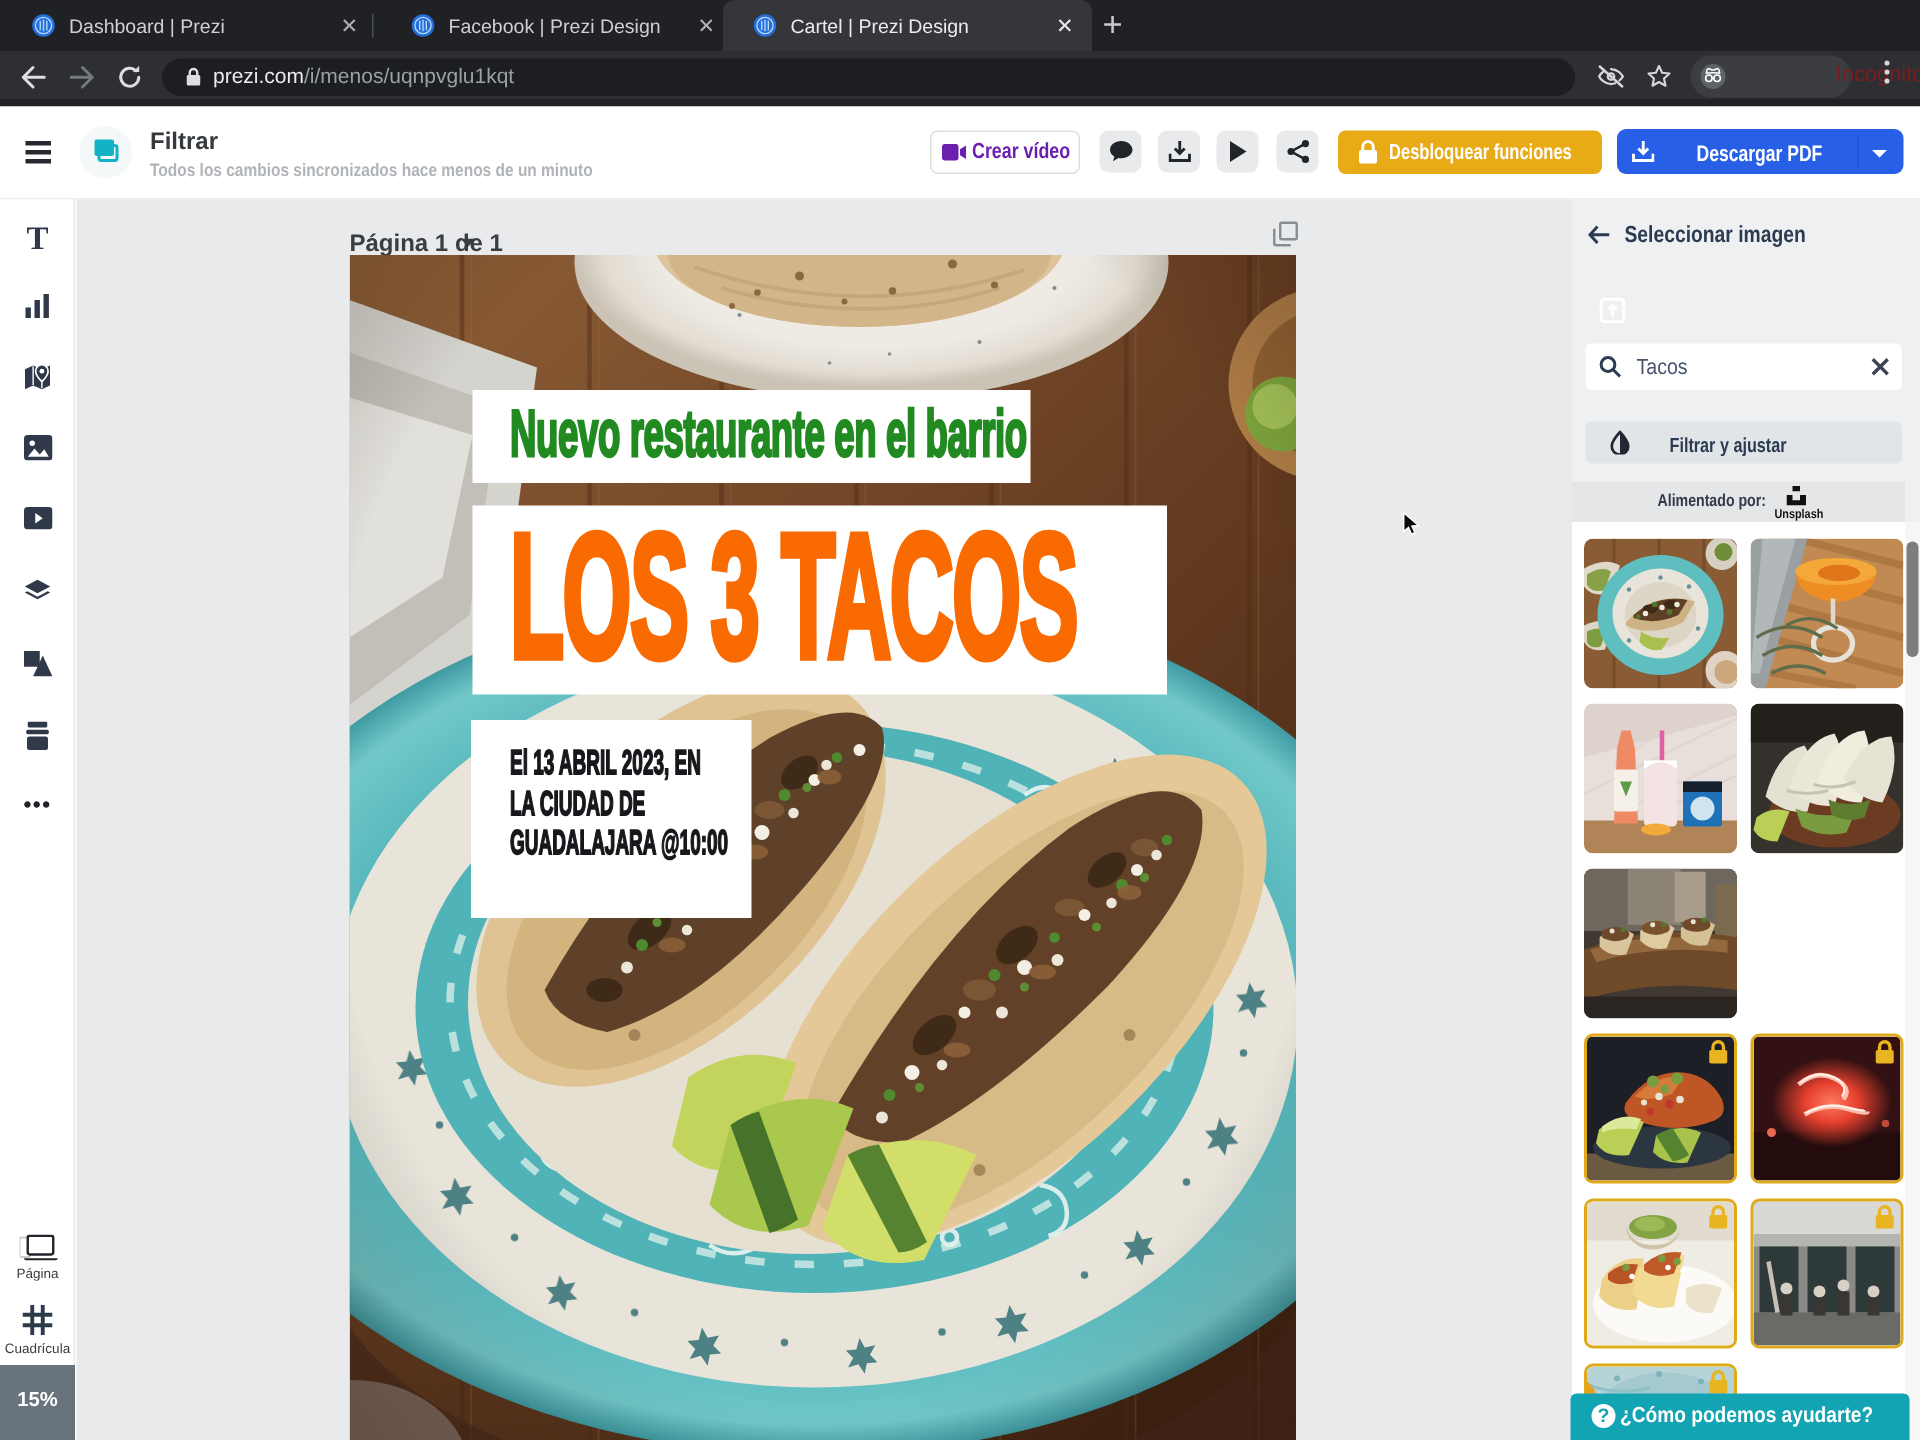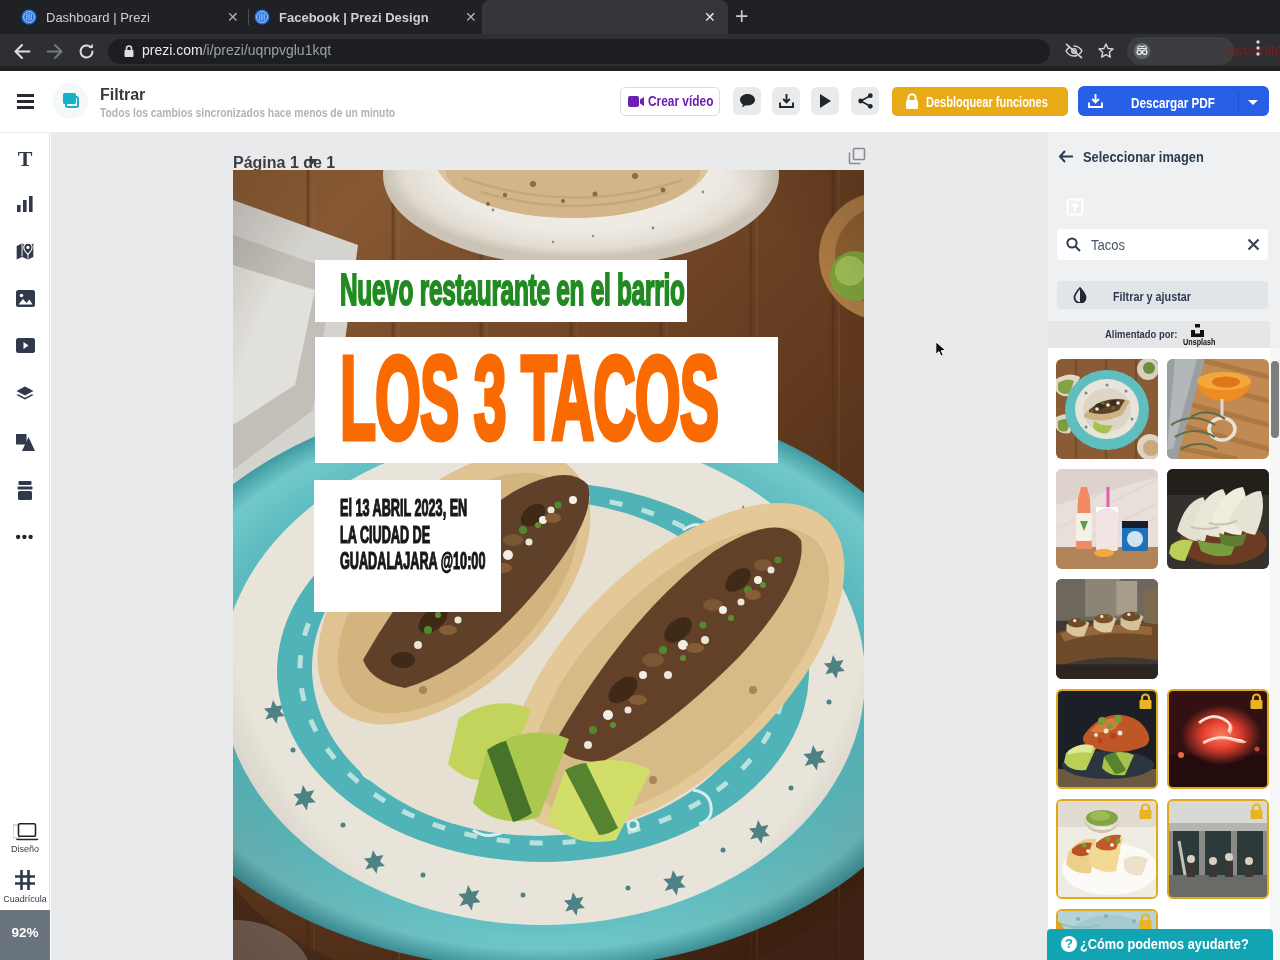--- a/index.html
+++ b/index.html
@@ -52,50 +52,58 @@
   <div class="tab" style="left:21px; width:210px;">
     <svg width="16" height="16" viewBox="0 0 16 16">
         <circle cx="8" cy="8" r="7.5" fill="#2270de"></circle>
         <circle cx="8" cy="8" r="5.4" fill="none" stroke="#bcd8f6" stroke-width="0.9"></circle>
         <path d="M5.8 4.8v6.4M8 4.2v7.6M10.2 4.8v6.4" stroke="#bcd8f6" stroke-width="0.9" fill="none"></path>
       </svg>
     <span class="ttl">Dashboard | Prezi</span>
   </div>
   <div class="tabx" style="position:absolute; left:227px; top:9px;">✕</div>
   <div class="tabdiv" style="left:248px;"></div>
-  <div class="tab" style="left:254px; width:190px;font-weight:bold;">
+  <div class="tab" style="left:274px; width:190px;">
     <svg width="16" height="16" viewBox="0 0 16 16">
         <circle cx="8" cy="8" r="7.5" fill="#2270de"></circle>
         <circle cx="8" cy="8" r="5.4" fill="none" stroke="#bcd8f6" stroke-width="0.9"></circle>
         <path d="M5.8 4.8v6.4M8 4.2v7.6M10.2 4.8v6.4" stroke="#bcd8f6" stroke-width="0.9" fill="none"></path>
       </svg>
     <span class="ttl">Facebook | Prezi Design</span>
   </div>
   <div class="tabx" style="position:absolute; left:465px; top:9px;">✕</div>
+  <div class="tab" style="left:502px; width:190px; color:#eaebec;">
+    <svg width="16" height="16" viewBox="0 0 16 16">
+        <circle cx="8" cy="8" r="7.5" fill="#2270de"></circle>
+        <circle cx="8" cy="8" r="5.4" fill="none" stroke="#bcd8f6" stroke-width="0.9"></circle>
+        <path d="M5.8 4.8v6.4M8 4.2v7.6M10.2 4.8v6.4" stroke="#bcd8f6" stroke-width="0.9" fill="none"></path>
+      </svg>
+    <span class="ttl">Cartel | Prezi Design</span>
+  </div>
   <div class="tabx" style="position:absolute; left:704px; top:9px; color:#e8e9ea;">✕</div>
   <div style="position:absolute; left:735px; top:3px; color:#c8cacd; font-size:23px; font-weight:300;">+</div>
   <div id="toolbar"></div>
   <div id="toolbar2"></div>
 
   <svg class="abs" style="left:12px; top:41px;" width="21" height="21" viewBox="0 0 21 21">
       <path d="M17.5 10.5H4M10 4 3.5 10.5 10 17" stroke="#dcdee0" stroke-width="2" fill="none" stroke-linecap="round" stroke-linejoin="round"></path>
     </svg>
   <svg class="abs" style="left:44px; top:41px;" width="21" height="21" viewBox="0 0 21 21">
       <path d="M3.5 10.5H17M11 4l6.5 6.5L11 17" stroke="#75787c" stroke-width="2" fill="none" stroke-linecap="round" stroke-linejoin="round"></path>
     </svg>
   <svg class="abs" style="left:76px; top:41px;" width="21" height="21" viewBox="0 0 21 21">
       <path d="M16.5 10.5a6 6 0 1 1-1.8-4.3" stroke="#dcdee0" stroke-width="2" fill="none" stroke-linecap="round"></path>
       <path d="M16.8 2.8v4.2h-4.2z" fill="#dcdee0"></path>
     </svg>
   <div id="urlpill"></div>
   <svg class="abs" style="left:122px; top:44px;" width="14" height="15" viewBox="0 0 14 15">
       <rect x="2.5" y="6" width="9" height="7" rx="1" fill="#dcdee0"></rect>
       <path d="M4.5 6V4.5a2.5 2.5 0 0 1 5 0V6" stroke="#dcdee0" stroke-width="1.6" fill="none"></path>
     </svg>
-  <div class="abs" style="left:142px; top:42px; font-size:14px; color:#e8eaed;">prezi.com<span style="color:#9aa0a6;">/i/prezi/uqnpvglu1kqt</span></div>
+  <div class="abs" style="left:142px; top:42px; font-size:14px; color:#e8eaed;">prezi.com<span style="color:#9aa0a6;">/i/menos/uqnpvglu1kqt</span></div>
 
   <svg class="abs" style="left:1064px; top:41px;" width="20" height="20" viewBox="0 0 24 24">
       <path d="M3 4l18 16" stroke="#d4d6d8" stroke-width="2" stroke-linecap="round"></path>
       <path d="M12 6c5 0 8.5 4 9.5 6-.4.8-1.3 2-2.7 3.1M6.5 7.6C4.3 9 3 10.9 2.5 12c1 2 4.5 6 9.5 6 1.2 0 2.3-.2 3.3-.6" stroke="#d4d6d8" stroke-width="1.8" fill="none" stroke-linecap="round"></path>
       <circle cx="12" cy="12" r="2.6" stroke="#d4d6d8" stroke-width="1.8" fill="none"></circle>
     </svg>
   <svg class="abs" style="left:1096px; top:41px;" width="20" height="20" viewBox="0 0 24 24">
       <path d="M12 3.6l2.5 5.4 5.9.6-4.4 4 1.2 5.8L12 16.4l-5.2 3 1.2-5.8-4.4-4 5.9-.6z" stroke="#d4d6d8" stroke-width="1.7" fill="none" stroke-linejoin="round"></path>
     </svg>
   <div class="abs" style="left:1127px; top:37px; width:107px; height:28px; background:#3b3d41; border-radius:14px;"></div>
@@ -209,26 +217,26 @@
       <rect x="0.5" y="5.5" width="15" height="3" rx="1" fill="#30394a"></rect>
       <rect x="1" y="10" width="14" height="9" rx="1.5" fill="#30394a"></rect>
     </svg>
   <div class="sic" style="top:528px; font-size:15px; font-weight:bold; letter-spacing:1px; color:#21252b;">•••</div>
 
   <svg class="abs" style="left:13px; top:823px;" width="26" height="18" viewBox="0 0 26 18">
       <rect x="0" y="2" width="7" height="13" rx="1.2" fill="none" stroke="#c9ccce" stroke-width="1.4"></rect>
       <rect x="5.5" y="0.8" width="17" height="12.5" rx="1.4" fill="#fff" stroke="#21252b" stroke-width="1.6"></rect>
       <path d="M3 15.8h22.5c0 1-.8 1.4-1.8 1.4H4.8c-1 0-1.8-.4-1.8-1.4z" fill="#21252b"></path>
     </svg>
-  <div class="sic" style="top:844px; font-size:9px; color:#383c40;">Diseño</div>
+  <div class="sic" style="top:844px; font-size:9px; color:#383c40;">Página</div>
   <svg class="abs" style="left:15px; top:870px;" width="20" height="20" viewBox="0 0 20 20">
       <path d="M6.5 0v20M13.5 0v20M0 6.5h20M0 13.5h20" stroke="#2c3a4a" stroke-width="2.6"></path>
     </svg>
   <div class="sic" style="top:894px; font-size:9px; color:#383c40;">Cuadrícula</div>
-  <div class="abs" style="left:0px; top:910px; width:50px; height:50px; background:#68737d; color:#fff; font-weight:bold; font-size:13.5px; text-align:center; line-height:46px;">92%</div>
+  <div class="abs" style="left:0px; top:910px; width:50px; height:50px; background:#68737d; color:#fff; font-weight:bold; font-size:13.5px; text-align:center; line-height:46px;">15%</div>
 
   <div id="canvas"></div>
   <div class="abs" style="left:233px; top:154px; font-size:16px; font-weight:bold; color:#3a3e42;">Página 1 de 1</div>
   <svg class="abs" style="left:307px; top:159px;" width="10" height="6" viewBox="0 0 10 6">
       <path d="M0 0l5 5.5L10 0z" fill="#3a3e42"></path>
     </svg>
   <svg class="abs" style="left:848px; top:147px;" width="18" height="18" viewBox="0 0 18 18">
       <rect x="5.5" y="1.5" width="11" height="11" rx="1" fill="none" stroke="#8a8d90" stroke-width="1.6"></rect>
       <path d="M12.5 16.5h-10a1 1 0 0 1-1-1v-10" fill="none" stroke="#8a8d90" stroke-width="1.6"></path>
     </svg>

